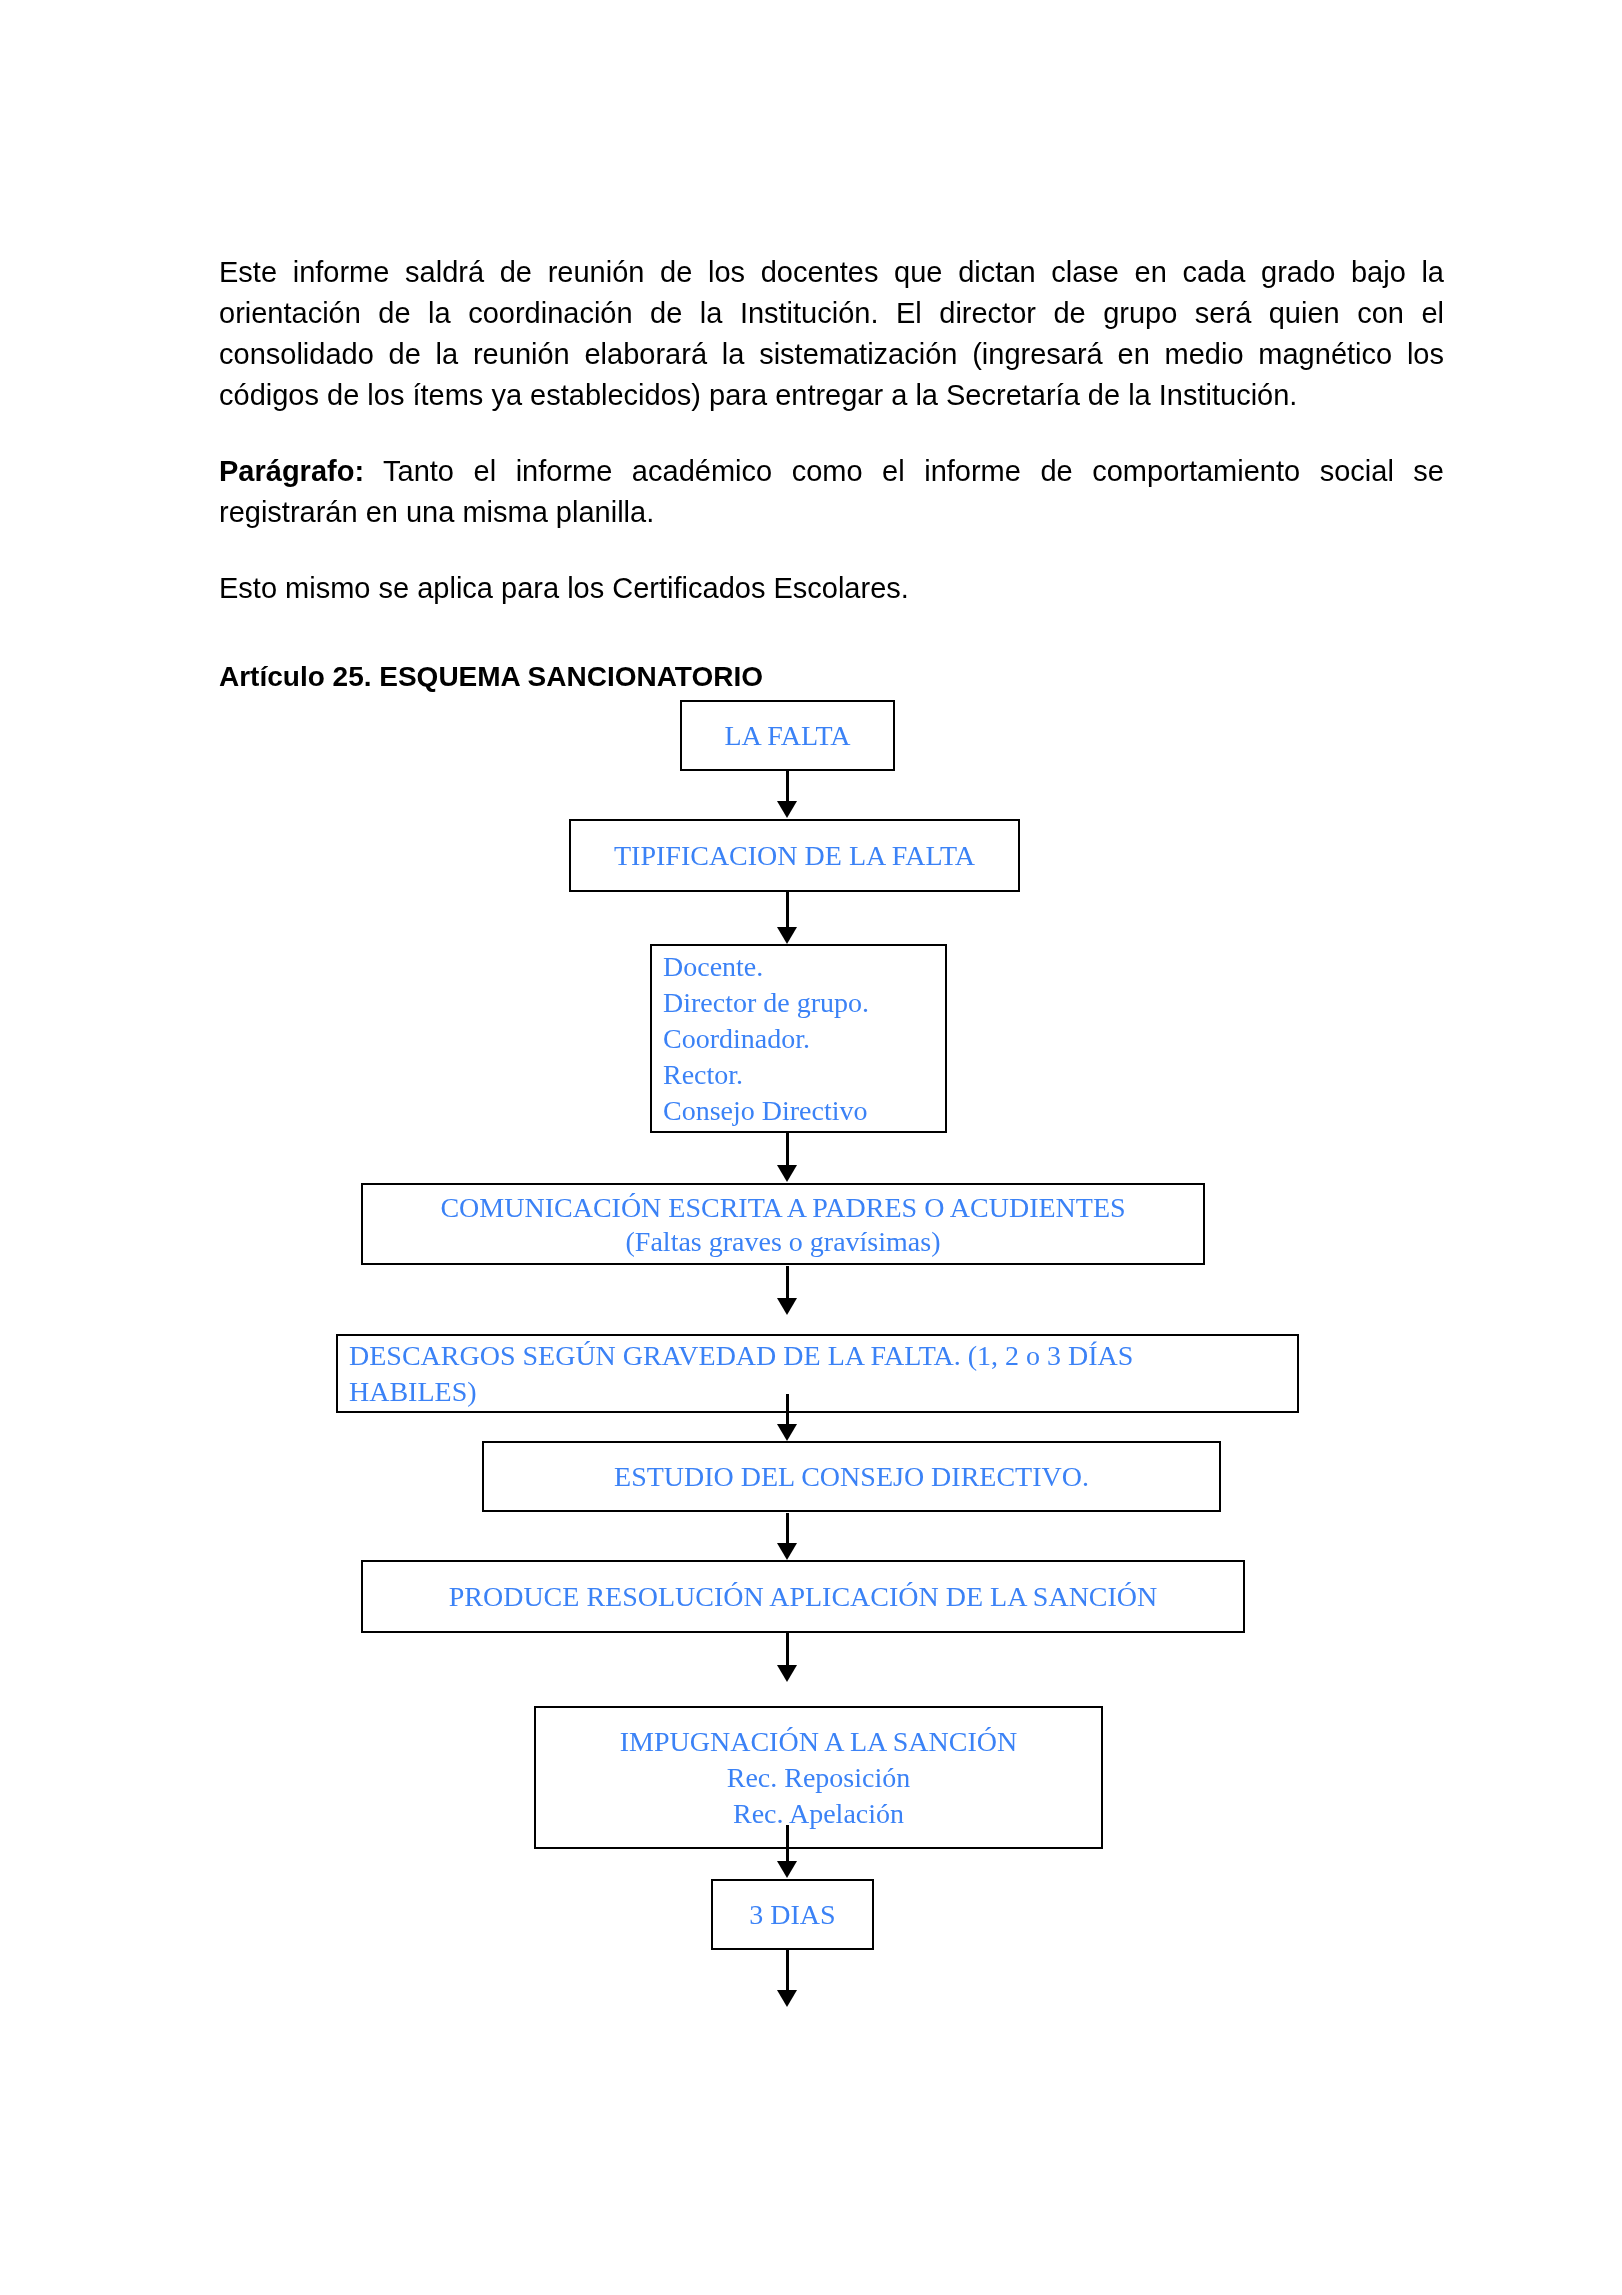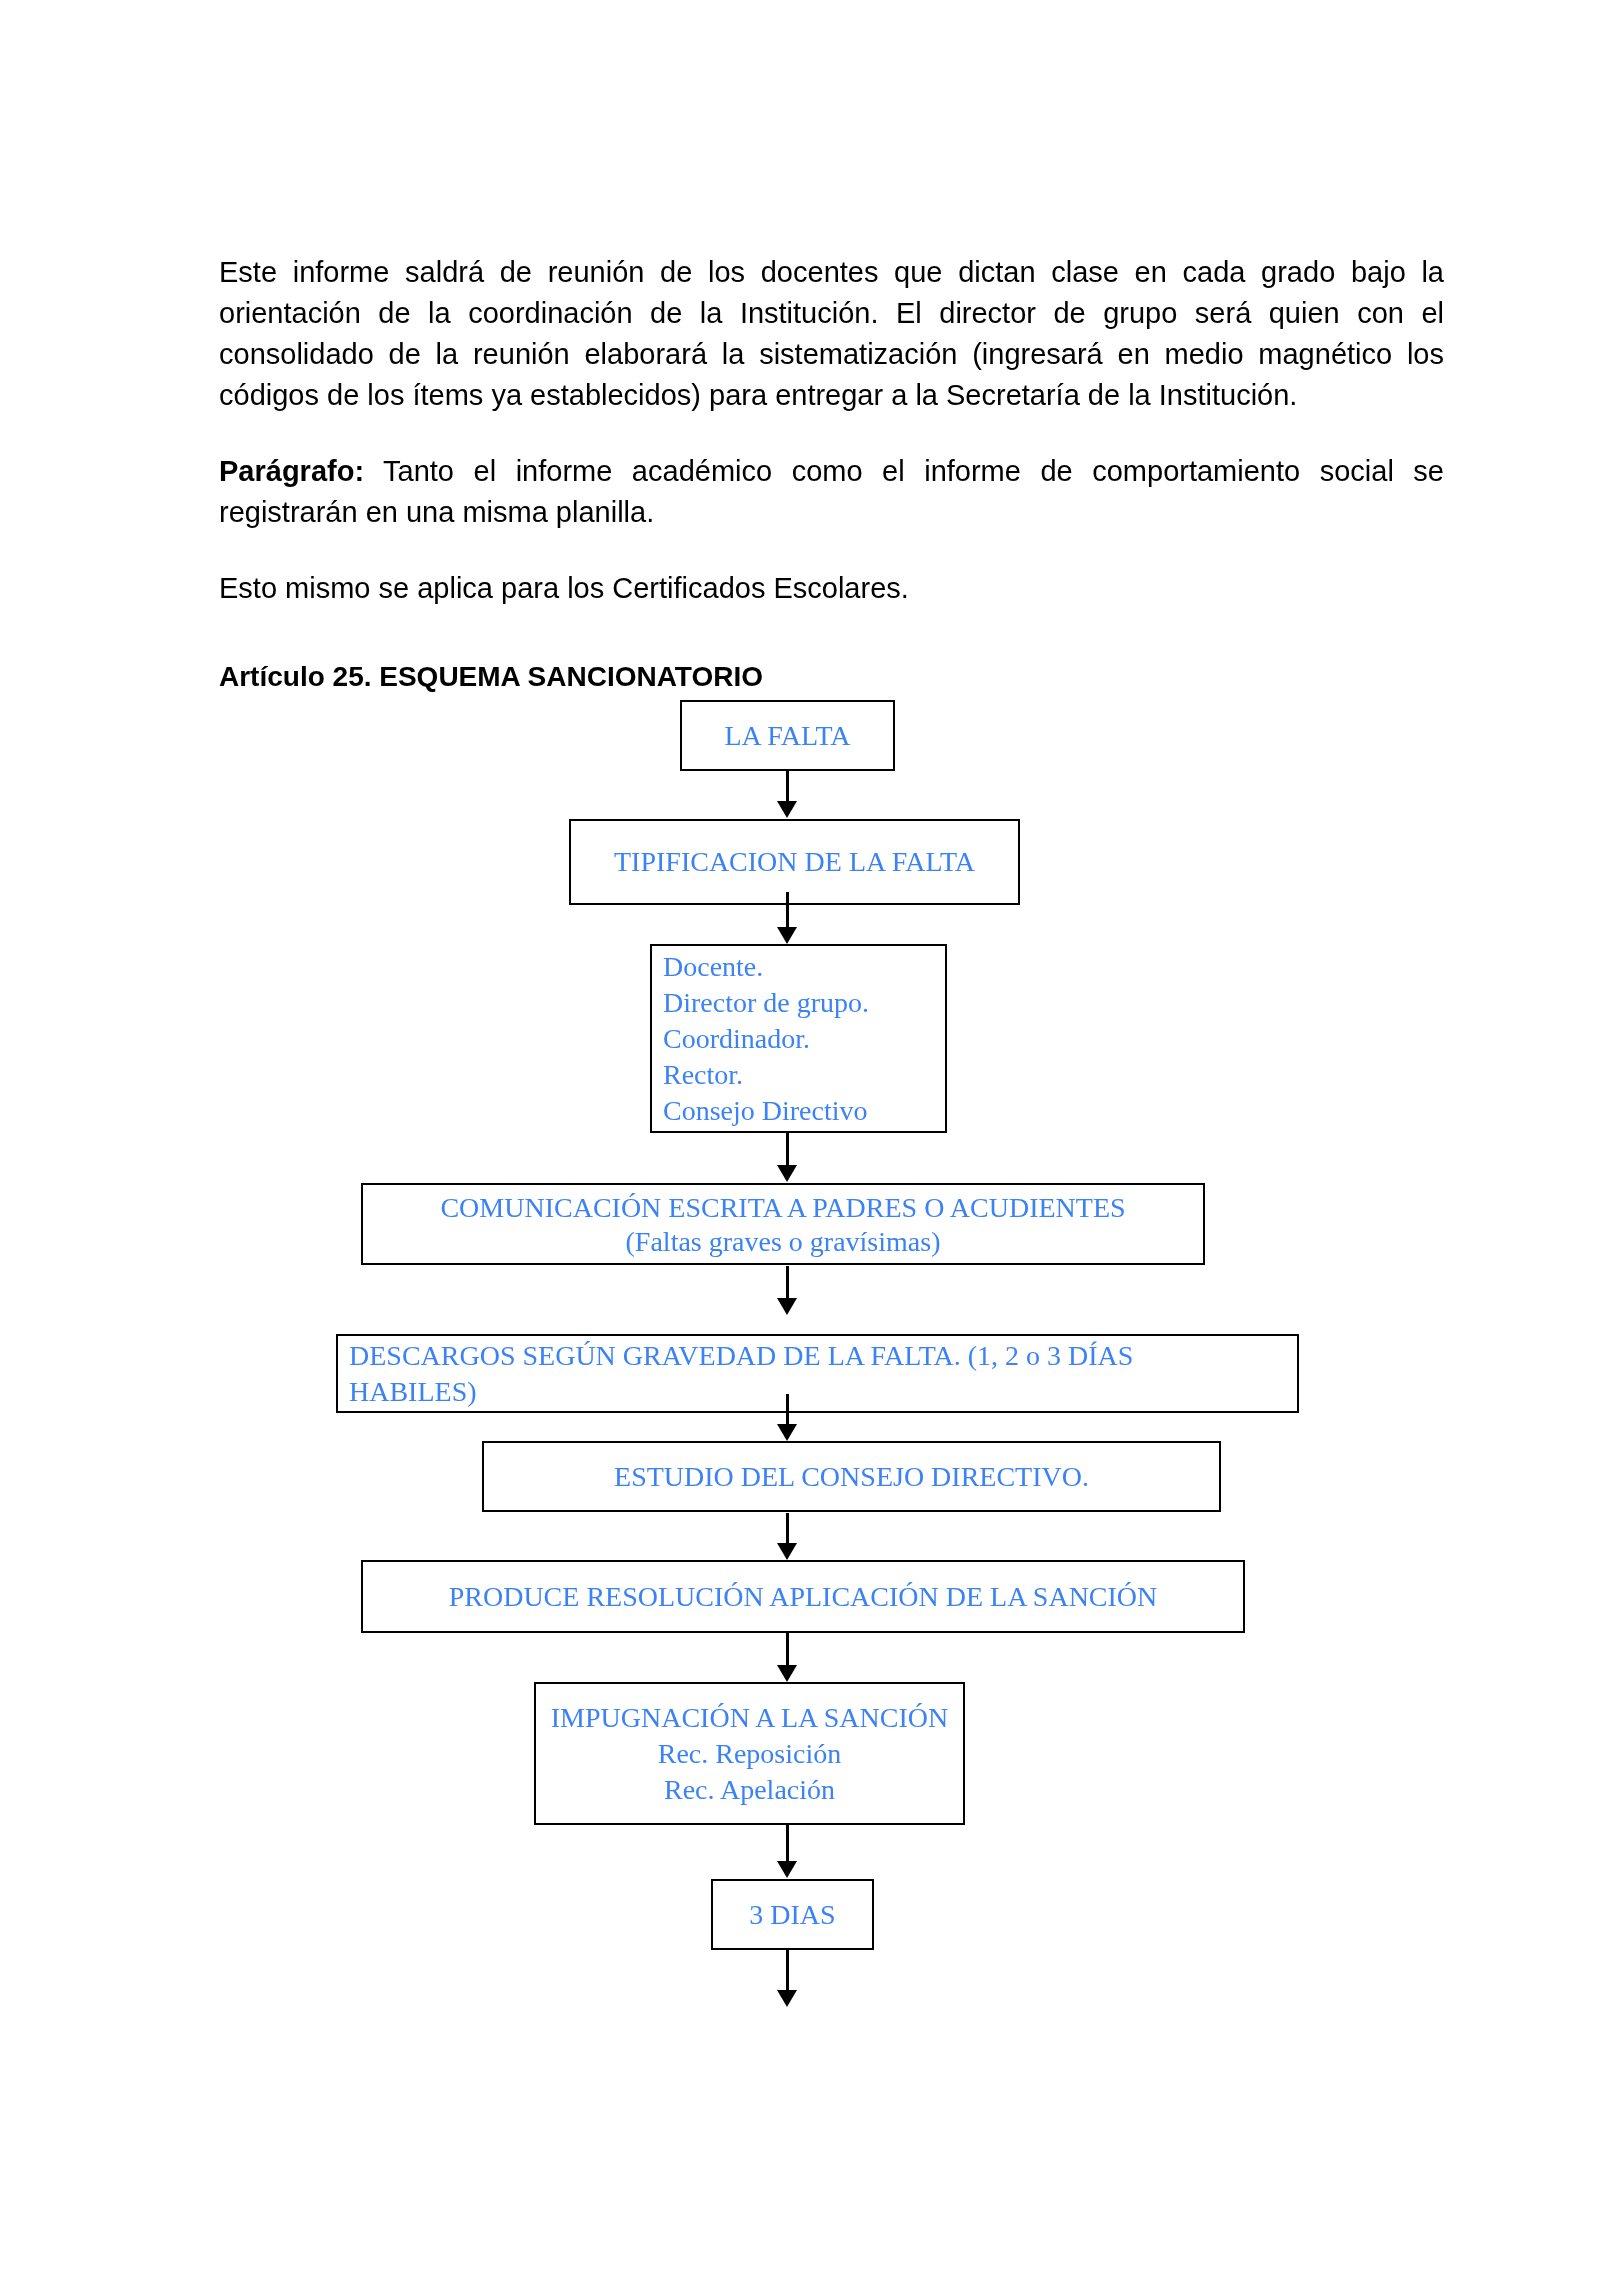--- a/index.html
+++ b/index.html
@@ -121,21 +121,21 @@
   <div class="flow">
 
     <div class="fbox center" style="left:680px; top:0px; width:215px; height:71px;">
       <span class="line">LA FALTA</span>
     </div>
     <div class="conn" style="left:777px; top:71px; height:48px;">
       <span class="stem" style="height:32px;"></span>
       <span class="head" style="top:30px;"></span>
     </div>
 
-    <div class="fbox center" style="left:569px; top:119px; width:451px; height:86px;justify-content:center;">
+    <div class="fbox center" style="left:569px; top:119px; width:451px; height:73px;justify-content:center;">
       <span class="line">TIPIFICACION DE LA FALTA</span>
     </div>
     <div class="conn" style="left:777px; top:192px; height:52px;">
       <span class="stem" style="height:36px;"></span>
       <span class="head" style="top:35px;"></span>
     </div>
 
     <div class="fbox leftal" style="left:650px; top:244px; width:297px; height:189px;font-family:Liberation Serif, serif;">
       <span class="line">Docente.</span>
       <span class="line">Director de grupo.</span>
@@ -175,21 +175,21 @@
     </div>
 
     <div class="fbox center" style="left:361px; top:860px; width:884px; height:73px;">
       <span class="line">PRODUCE RESOLUCIÓN APLICACIÓN DE LA SANCIÓN</span>
     </div>
     <div class="conn" style="left:777px; top:933px; height:49px;">
       <span class="stem" style="height:33px;"></span>
       <span class="head" style="top:32px;"></span>
     </div>
 
-    <div class="fbox center" style="left:534px; top:982px; width:431px; height:143px;">
+    <div class="fbox center" style="left:534px; top:1006px; width:569px; height:143px;">
       <span class="line">IMPUGNACIÓN A LA SANCIÓN</span>
       <span class="line">Rec. Reposición</span>
       <span class="line">Rec. Apelación</span>
     </div>
     <div class="conn" style="left:777px; top:1125px; height:54px;">
       <span class="stem" style="height:38px;"></span>
       <span class="head" style="top:36px;"></span>
     </div>
 
     <div class="fbox center" style="left:711px; top:1179px; width:163px; height:71px;">

